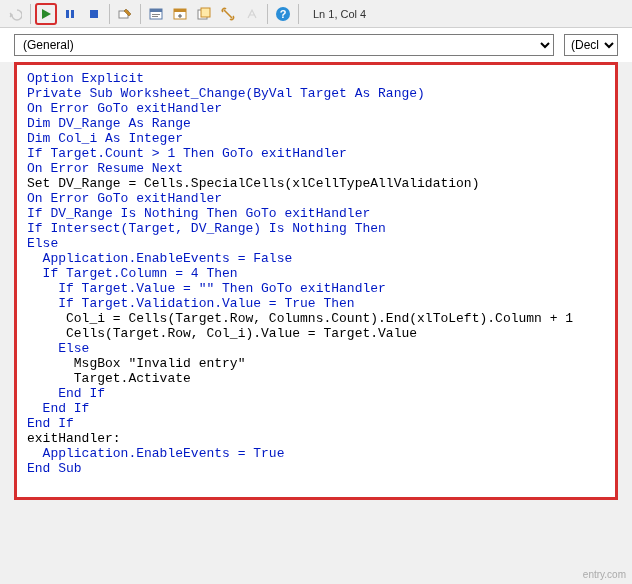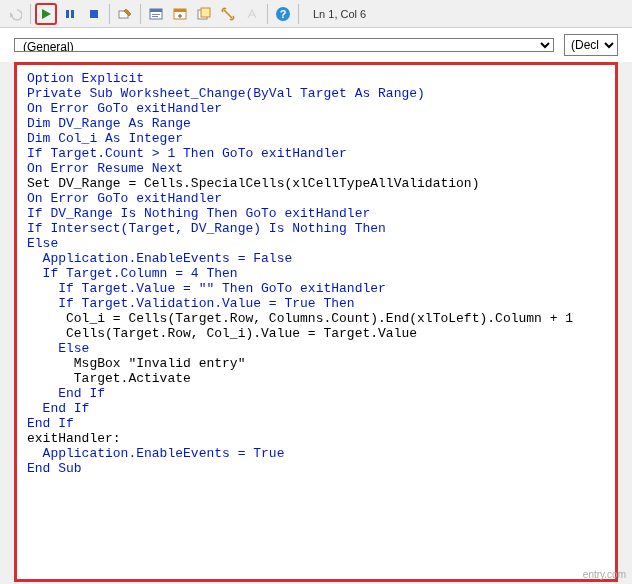--- a/index.html
+++ b/index.html
@@ -48,40 +48,40 @@
     }
     .dropdown-row {
       display: flex;
       align-items: center;
       padding: 6px 14px;
       gap: 10px;
       background: #fff;
     }
     .object-select {
       flex: 1;
-      height: 14px;
+      height: 22px;
       border: 1px solid #7a7a7a;
       font-size: 12px;
       padding: 0 4px;
       background: #fff;
     }
     .proc-select {
       width: 54px;
       height: 22px;
       border: 1px solid #7a7a7a;
       font-size: 12px;
       padding: 0 2px;
       background: #fff;
       overflow: hidden;
     }
     .code-wrap {
       margin: 0 14px 6px 14px;
       border: 3px solid #d62e2e;
       background: #fff;
-      height: 520px;
+      height: 438px;
       overflow: hidden;
     }
     .code-area {
       font-family: Consolas, "Courier New", monospace;
       font-size: 13px;
       line-height: 15px;
       padding: 6px 10px;
       white-space: pre;
       color: #000;
     }
@@ -162,21 +162,21 @@
       </svg>
   </div>
   <div class="tool-sep"></div>
   <div class="tool-btn">
     <svg width="16" height="16" viewBox="0 0 16 16">
         <circle cx="8" cy="8" r="7" fill="#2a8ed8"></circle>
         <text x="8" y="12" text-anchor="middle" font-size="11" fill="#fff" font-family="Arial" font-weight="bold">?</text>
       </svg>
   </div>
   <div class="tool-sep"></div>
-  <span class="status-text">Ln 1, Col 6</span>
+  <span class="status-text">Ln 1, Col 4</span>
 </div>
 
 <div class="dropdown-row">
   <select class="object-select">
     <option>(General)</option>
   </select>
   <select class="proc-select">
     <option>(Declara</option>
   </select>
 </div>

